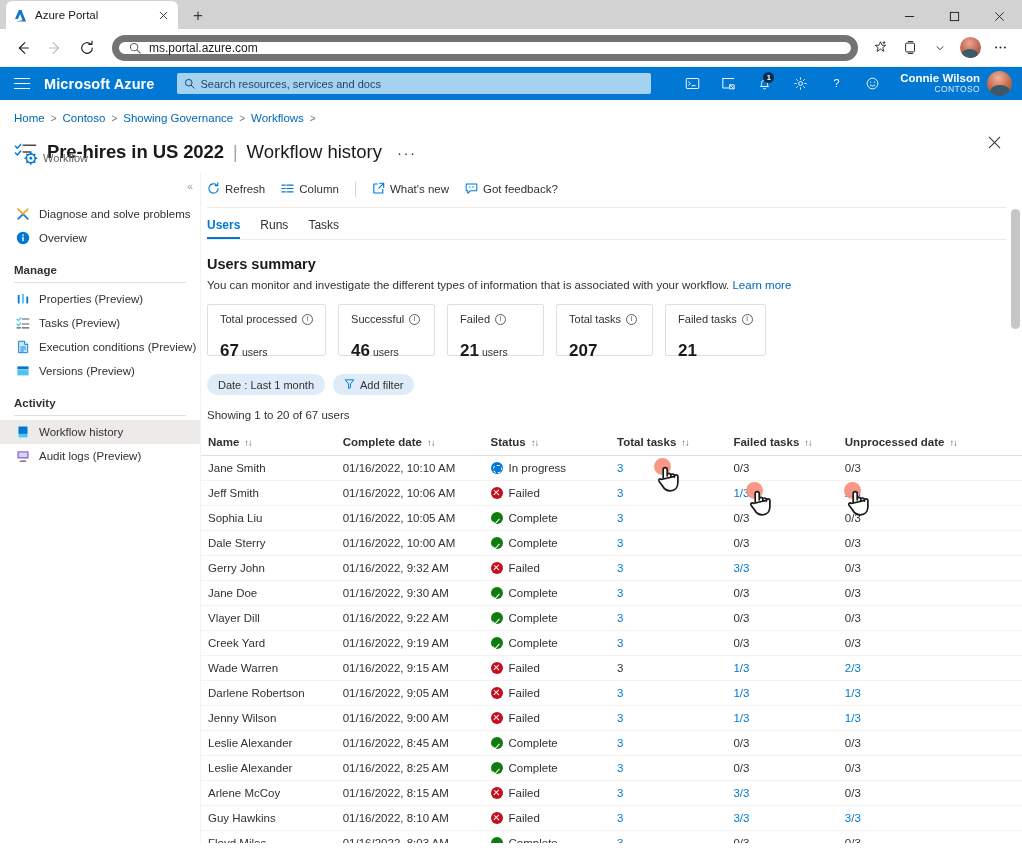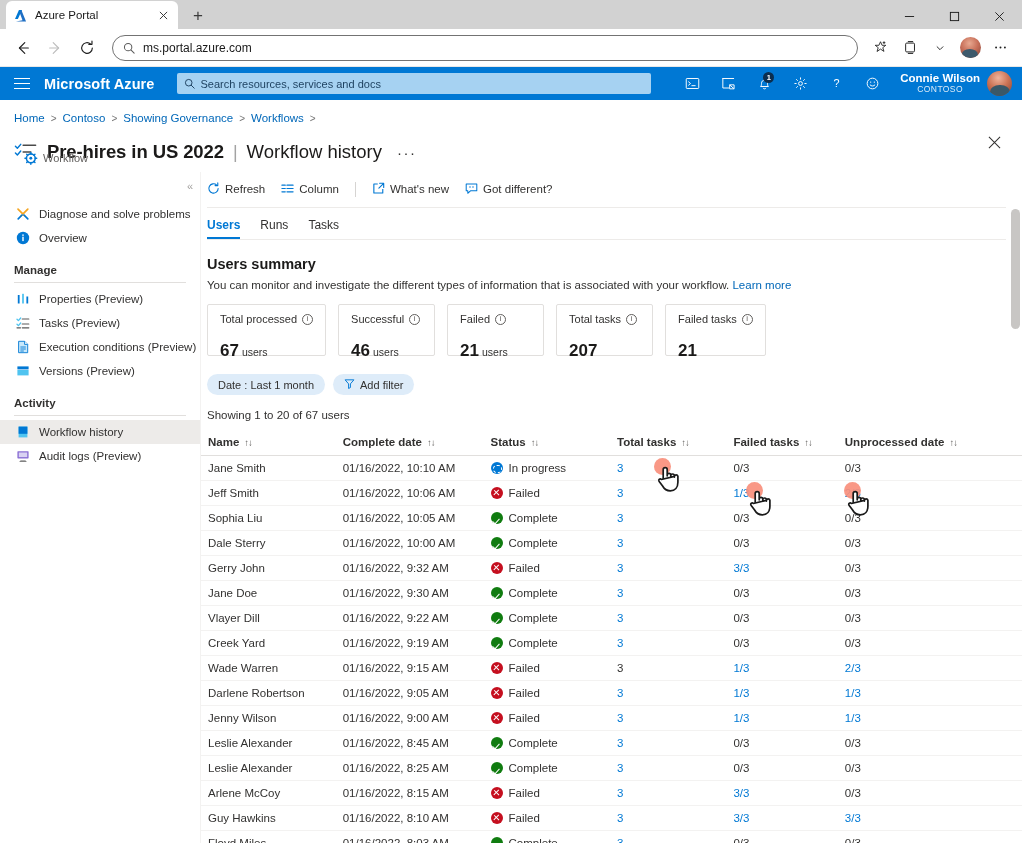--- a/index.html
+++ b/index.html
@@ -48,21 +48,21 @@
   .browser-toolbar {
     height: 38px; background: #ffffff; display: flex; align-items: center;
     padding: 0 8px; gap: 2px; border-bottom: 1px solid #e8e8e8;
   }
   .nav-btn {
     width: 30px; height: 30px; display: flex; align-items: center;
     justify-content: center; color: #1f1f1f; border-radius: 4px; flex: none;
   }
   .nav-btn.disabled { color: #bdbdbd; }
   .omnibox {
-    flex: 1; height: 26px; background: #ffffff; border: 1px solid #737373;
+    flex: 1; height: 26px; background: #ffffff; border: 7px solid #737373;
     border-radius: 13px; margin: 0 6px 0 8px; display: flex;
     align-items: center; padding: 0 10px; gap: 8px; position: relative;
   }
   .omnibox-url { font-size: 12px; color: #1a1a1a; flex: 1; }
   .omnibox-fav { color: #5a5a5a; display:flex; }
   .tb-icon {
     width: 28px; height: 28px; display: flex; align-items: center;
     justify-content: center; color: #1f1f1f; flex: none;
   }
   .avatar-img {
@@ -104,21 +104,21 @@
   }
   .az-badge {
     position: absolute; top: 5px; right: 8px; background: #0b2e4f;
     color: #fff; font-size: 7.5px; border-radius: 50%; width: 11px;
     height: 11px; display: flex; align-items: center;
     justify-content: center; font-weight: 700; line-height: 1;
   }
   .az-account {
     display: flex; align-items: center; gap: 7px; padding: 0 4px 0 10px;
   }
-  .az-acct-txt { text-align: center; line-height: 1.12; }
+  .az-acct-txt { text-align: right; line-height: 1.12; }
   .az-acct-name { font-size: 11.5px; color: #fff; font-weight: 600; white-space: nowrap; }
   .az-acct-org { font-size: 8.5px; color: #dbeaf7; letter-spacing: .4px; }
   .az-avatar {
     width: 25px; height: 25px; border-radius: 50%;
     background: radial-gradient(circle at 45% 28%, #f0b49c 0%, #cc7355 45%, #7d3d30 100%);
     flex: none; position: relative; overflow: hidden;
   }
   .az-avatar::after{
     content:""; position:absolute; left:50%; top:57%; transform:translateX(-50%);
     width:80%; height:56%; border-radius:48% 48% 0 0; background:#3a5868;
@@ -610,21 +610,21 @@
           <span>What's new</span>
         </div>
         <div class="cmd">
           <span>
             <svg width="13" height="13" viewBox="0 0 14 14">
                 <path d="M1.3 2.2h11.4v7.2H6.2L3 12.1V9.4H1.3z" fill="none" stroke="#0078d4" stroke-width="1.1" stroke-linejoin="round"></path>
                 <circle cx="5.4" cy="5.4" r=".8" fill="#0078d4"></circle>
                 <circle cx="8.6" cy="5.4" r=".8" fill="#0078d4"></circle>
               </svg>
           </span>
-          <span>Got different?</span>
+          <span>Got feedback?</span>
         </div>
       </div>
       <div class="cmdbar-rule"></div>
 
       <div class="tabs">
         <div class="tab-item sel">Users</div>
         <div class="tab-item">Runs</div>
         <div class="tab-item">Tasks</div>
       </div>
       <div class="tabs-rule"></div>

